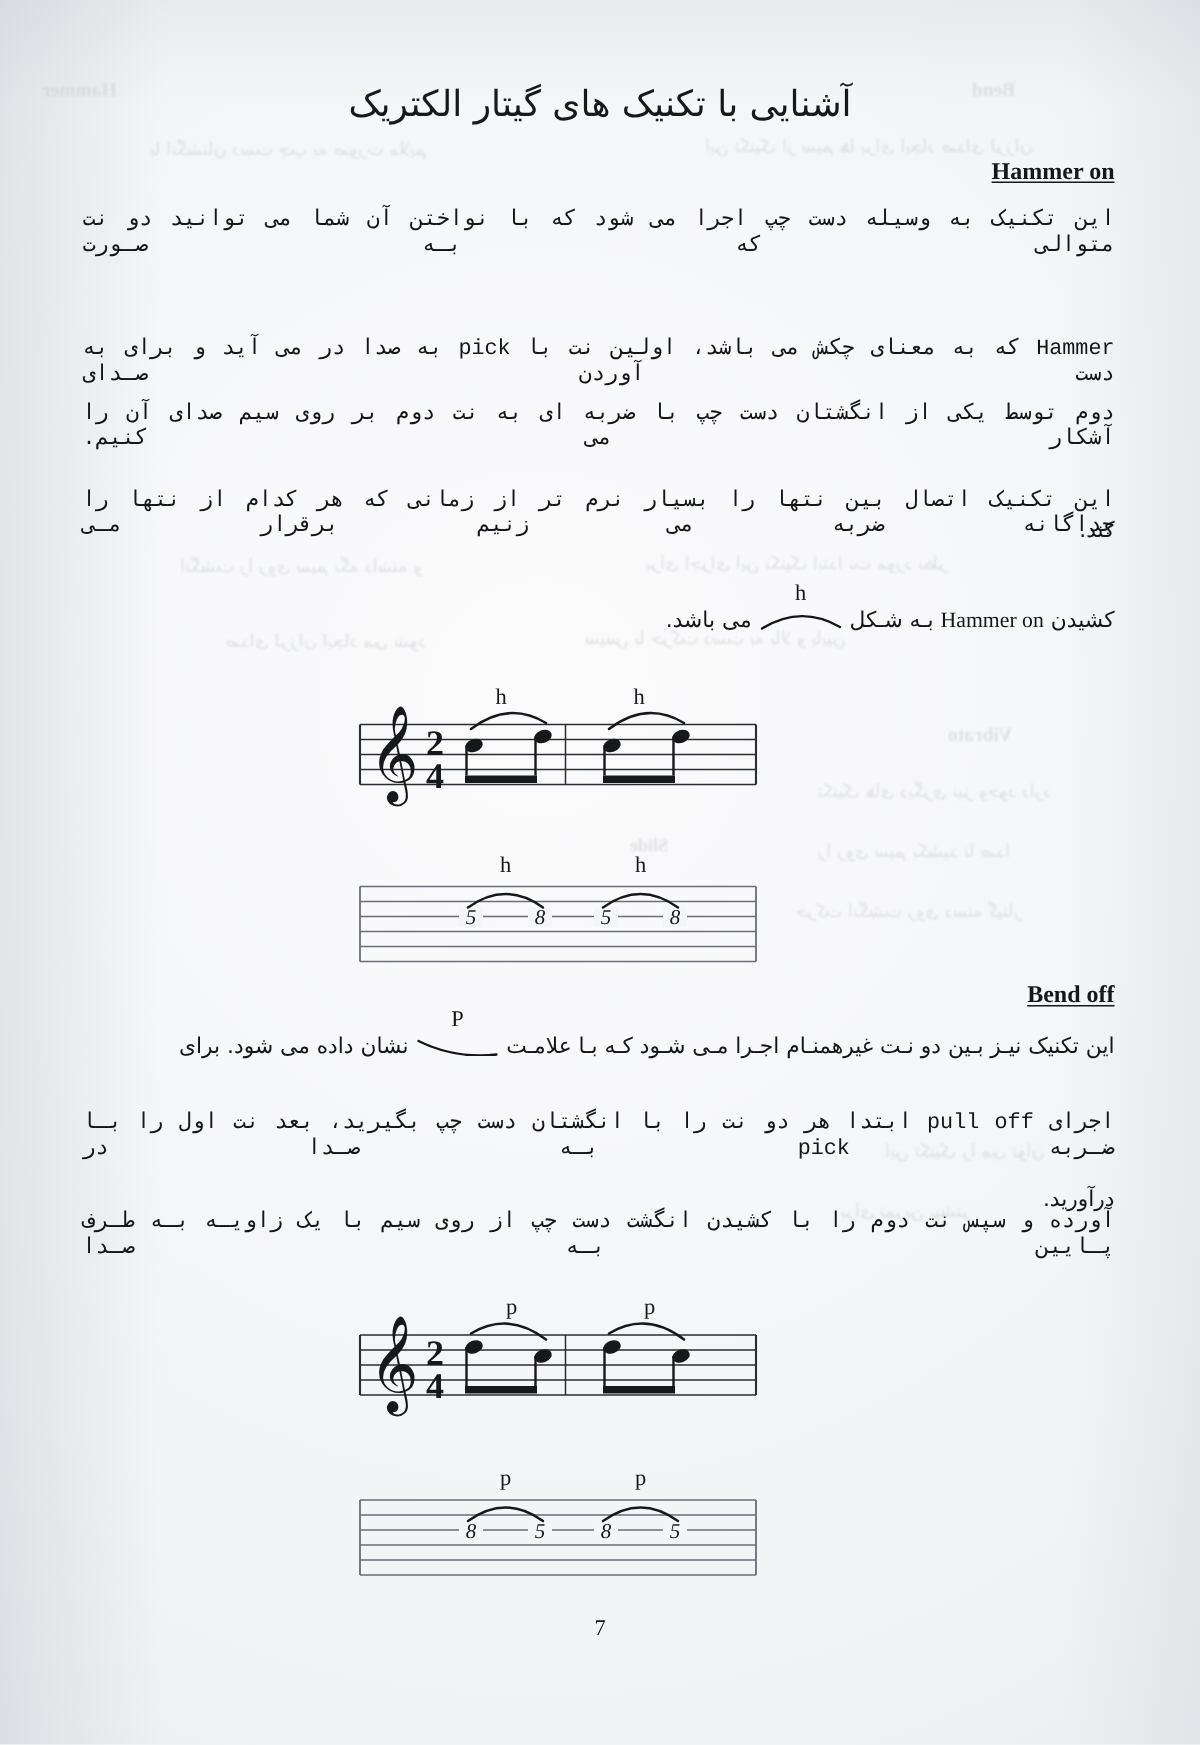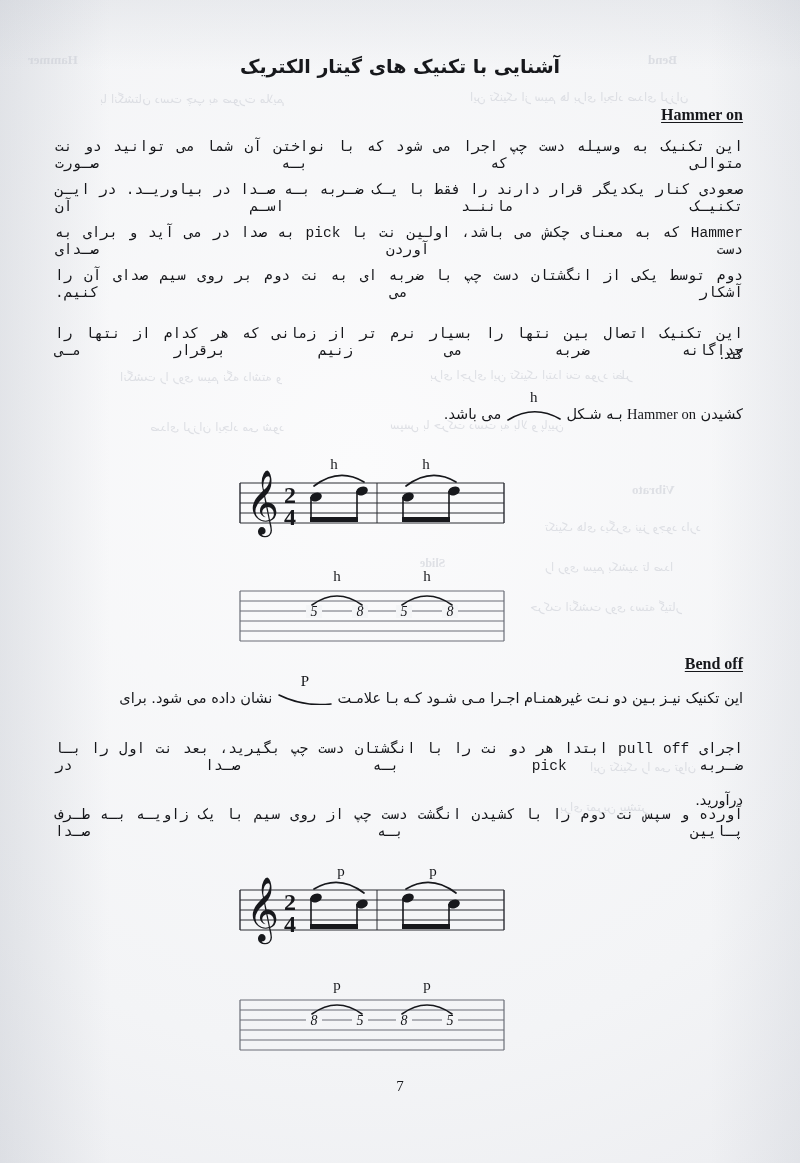--- a/index.html
+++ b/index.html
@@ -61,22 +61,22 @@
     inset: 0;
   }
 
   .page-title {
     position: absolute;
     top: 55px;
     left: 0;
     right: 0;
     text-align: center;
     font-family: "DejaVu Sans", sans-serif;
-    font-weight: bold;
-    font-size: 19px;
+    font-weight: normal;
+    font-size: 24px;
     color: #17181c;
     direction: rtl;
   }
 
   .section-head {
     position: absolute;
     right: 57px;
     font-family: "Liberation Serif", serif;
     font-weight: bold;
     font-size: 16px;
@@ -171,21 +171,20 @@
     <div class="bleed" style="left: 560px; top: 800px; font-size: 12px;">برای تمرین بیشتر</div>
   </div>
 
 <div class="content">
 
   <div class="page-title">آشنایی با تکنیک های گیتار الکتریک</div>
 
   <div class="section-head" style="top:106px;">Hammer on</div>
 
   <div class="para-line stretch" style="top:138px;">این تکنیک به وسیله دست چپ اجرا می شود که با نواختن آن شما می توانید دو نت متوالی که بـه صـورت</div>
-  <div class="para-line stretch" style="top:181px;">صعودی کنار یکدیگر قرار دارند را فقط با یـک ضـربه بـه صـدا در بیاوریـد. در ایـن تکنیـک ماننـد اسـم آن</div>
   <div class="para-line stretch" style="top:224px;">Hammer که به معنای چکش می باشد، اولین نت با pick به صدا در می آید و برای به دست آوردن صـدای</div>
   <div class="para-line stretch" style="top:267px;">دوم توسط یکی از انگشتان دست چپ با ضربه ای به نت دوم بر روی سیم صدای آن را آشکار می کنیم.</div>
 
   <div class="para-line stretch" style="top:325px;">این تکنیک اتصال بین نتها را بسیار نرم تر از زمانی که هر کدام از نتها را جداگانه ضربه می زنیم برقرار مـی</div>
   <div class="para-line last" style="top:346px;">کند.</div>
 
   <div class="para-line last" style="top:406px;">
     <span>کشیدن</span>
     <span class="lat">Hammer on</span>
     <span>بـه شـکل</span>

